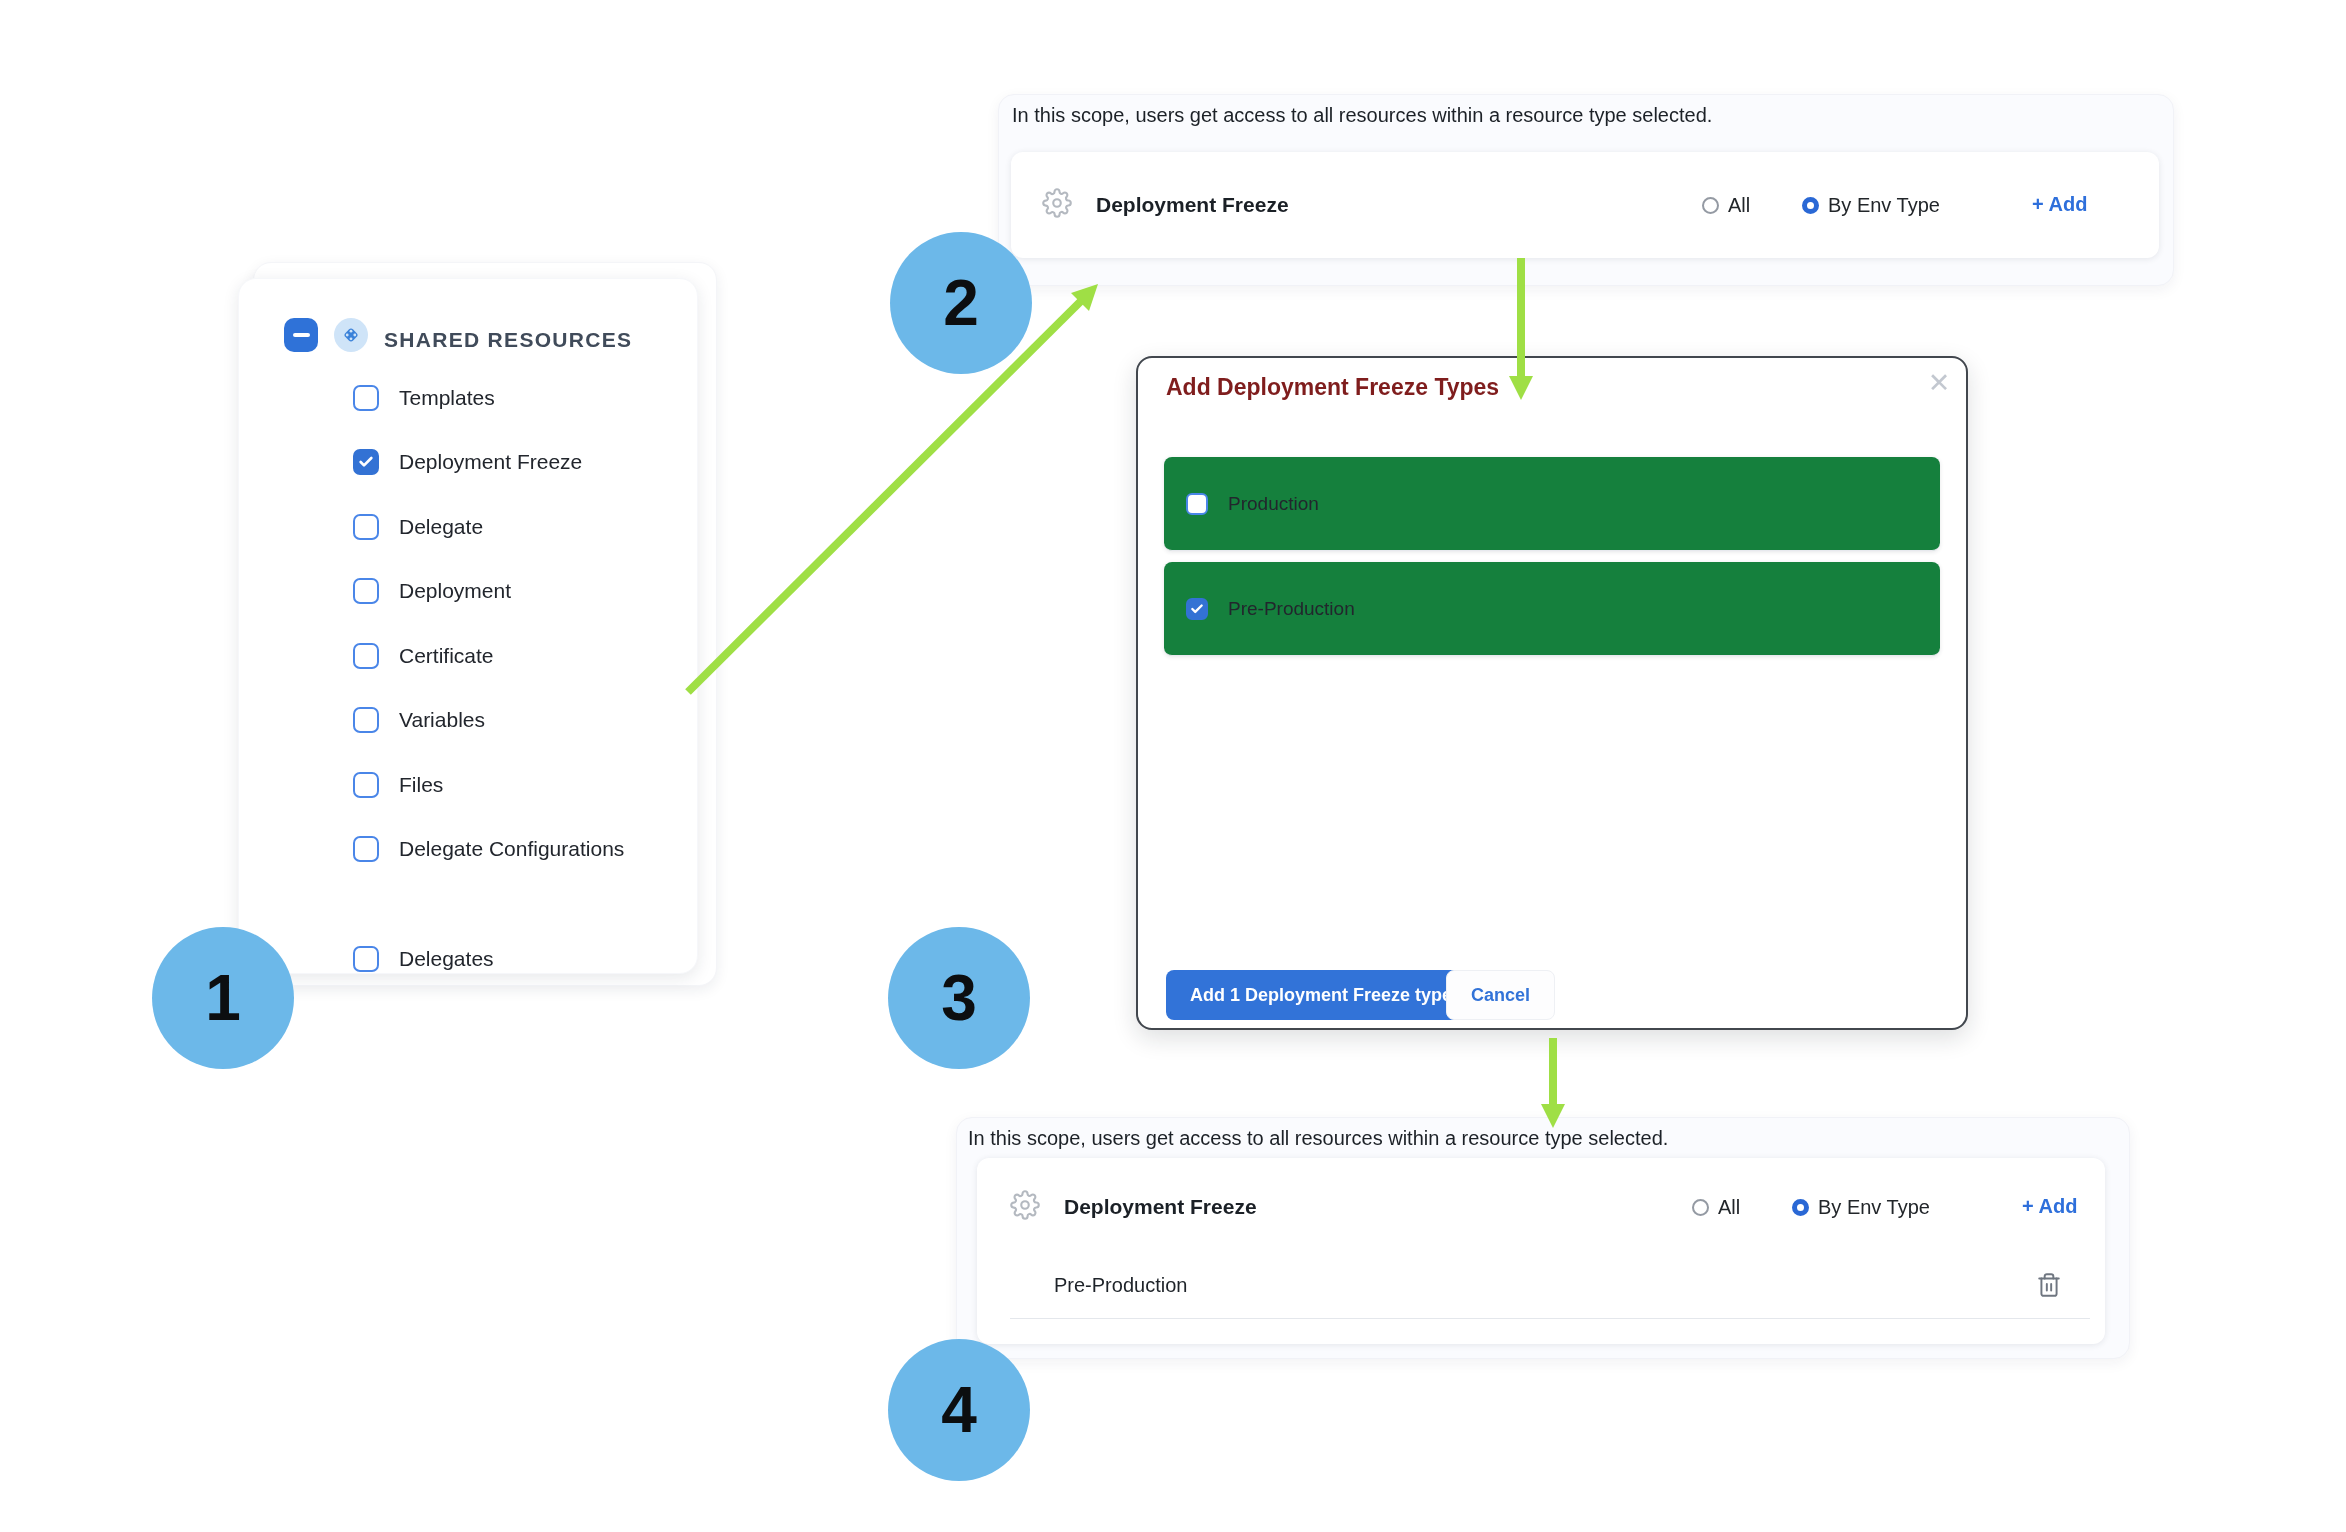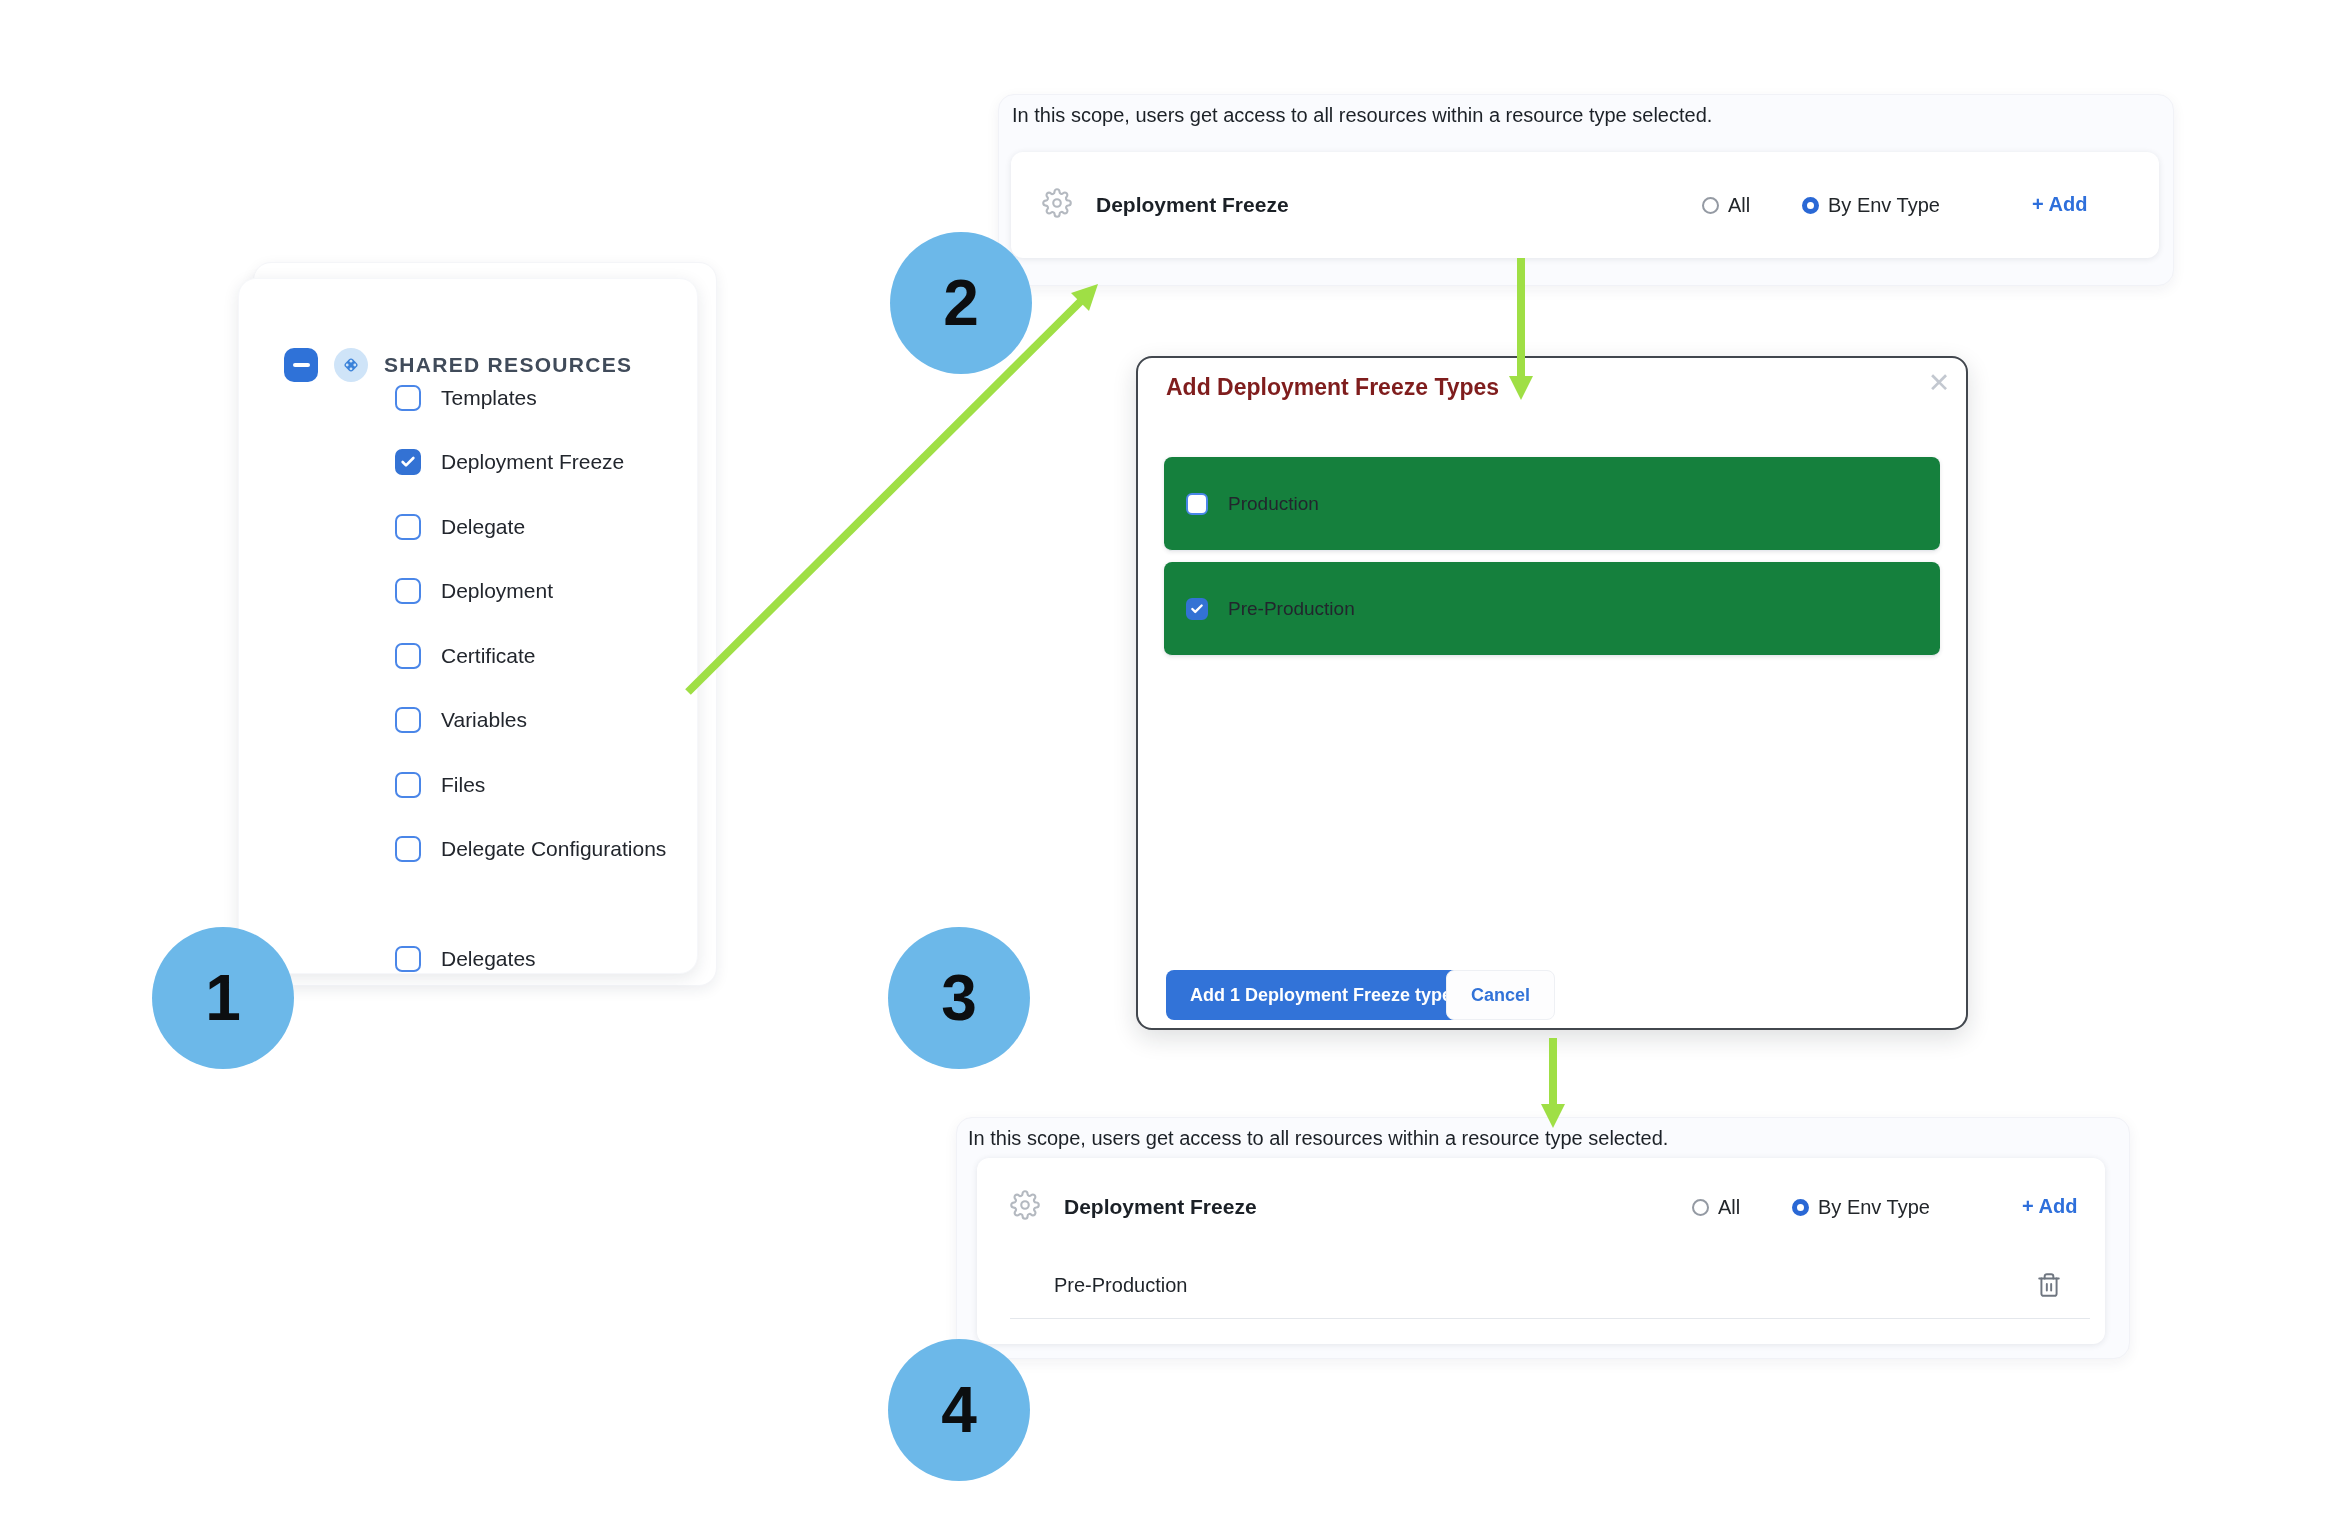--- a/index.html
+++ b/index.html
@@ -10,29 +10,29 @@
   .abs{position:absolute;}
   .panel-outer{background:#fafbfe;border:1px solid #f1f2f7;border-radius:16px;
                box-shadow:0 4px 14px rgba(30,40,60,.06);}
   .card{background:#ffffff;border-radius:12px;box-shadow:0 1px 6px rgba(30,40,60,.10);}
 
   
   .res-back{left:253px;top:262px;width:462px;height:722px;background:#fff;border-radius:18px;
             box-shadow:0 4px 14px rgba(30,40,60,.08);border:1px solid #f4f5f8;}
   .res-front{left:238px;top:278px;width:458px;height:694px;background:#fff;border-radius:18px;
              box-shadow:0 4px 16px rgba(30,40,60,.10);border:1px solid #f6f7fa;}
-  .res-header{left:284px;top:314px;height:38px;display:flex;align-items:center;gap:16px;margin-top:32px;}
+  .res-header{left:284px;top:314px;height:38px;display:flex;align-items:flex-end;gap:16px;}
   .minus-box{width:34px;height:34px;border-radius:10px;background:#2f72d8;display:flex;
              align-items:center;justify-content:center;flex:0 0 auto;}
   .minus-box i{display:block;width:17px;height:4px;border-radius:2px;background:#fff;}
   .res-glyph{width:34px;height:34px;border-radius:50%;background:#cfe4f8;display:flex;
              align-items:center;justify-content:center;flex:0 0 auto;}
   .res-title{font-size:21px;font-weight:700;letter-spacing:1.3px;color:#404b5a;}
 
-  .cb-row{position:absolute;left:353px;display:flex;align-items:center;gap:20px;height:34px;margin-left:42px;}
+  .cb-row{position:absolute;left:353px;display:flex;align-items:center;gap:20px;height:34px;}
   .cb{width:26px;height:26px;border-radius:7px;border:2px solid #4a86e8;background:#fff;
       box-sizing:border-box;display:flex;align-items:center;justify-content:center;flex:0 0 auto;}
   .cb svg{display:none;}
   .cb.is-checked{background:#3372d4;border-color:#3372d4;}
   .cb.is-checked svg{display:block;}
   .cb-label{font-size:21px;color:#22262d;white-space:nowrap;}
 
   
   .scope-desc{font-size:20px;color:#1c2127;white-space:nowrap;}
   .scope-row{position:absolute;display:flex;align-items:center;}

